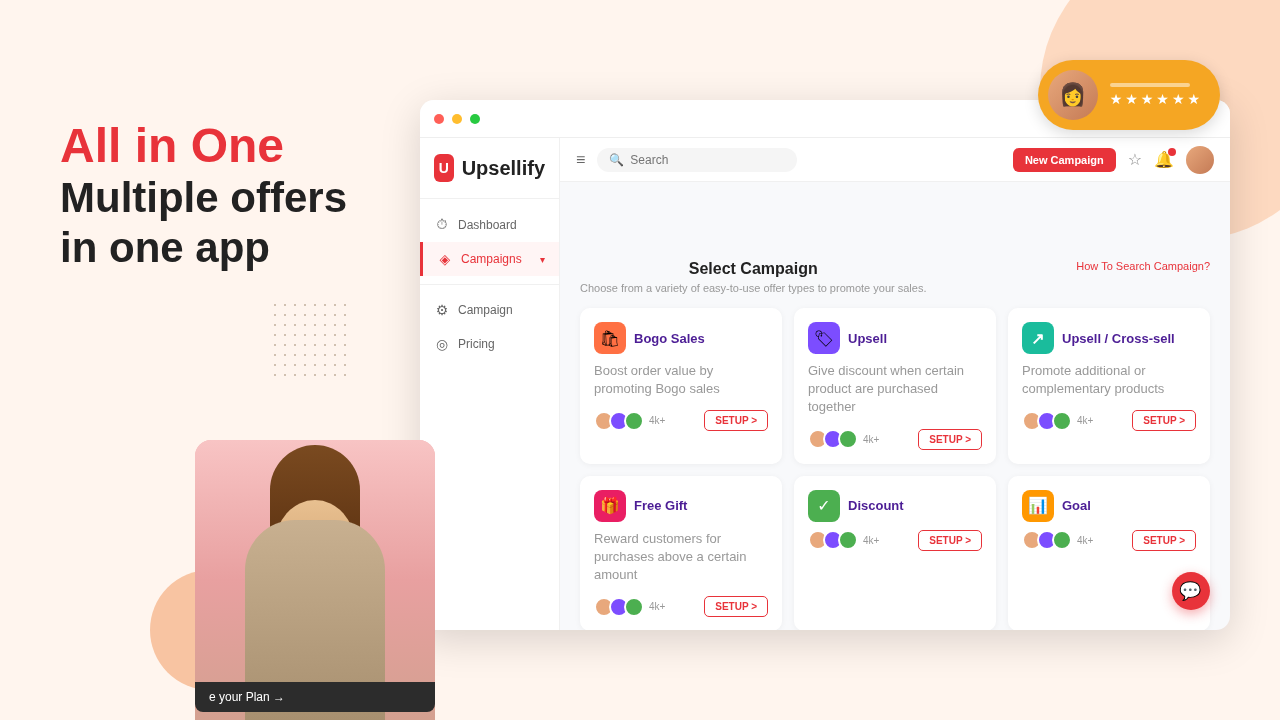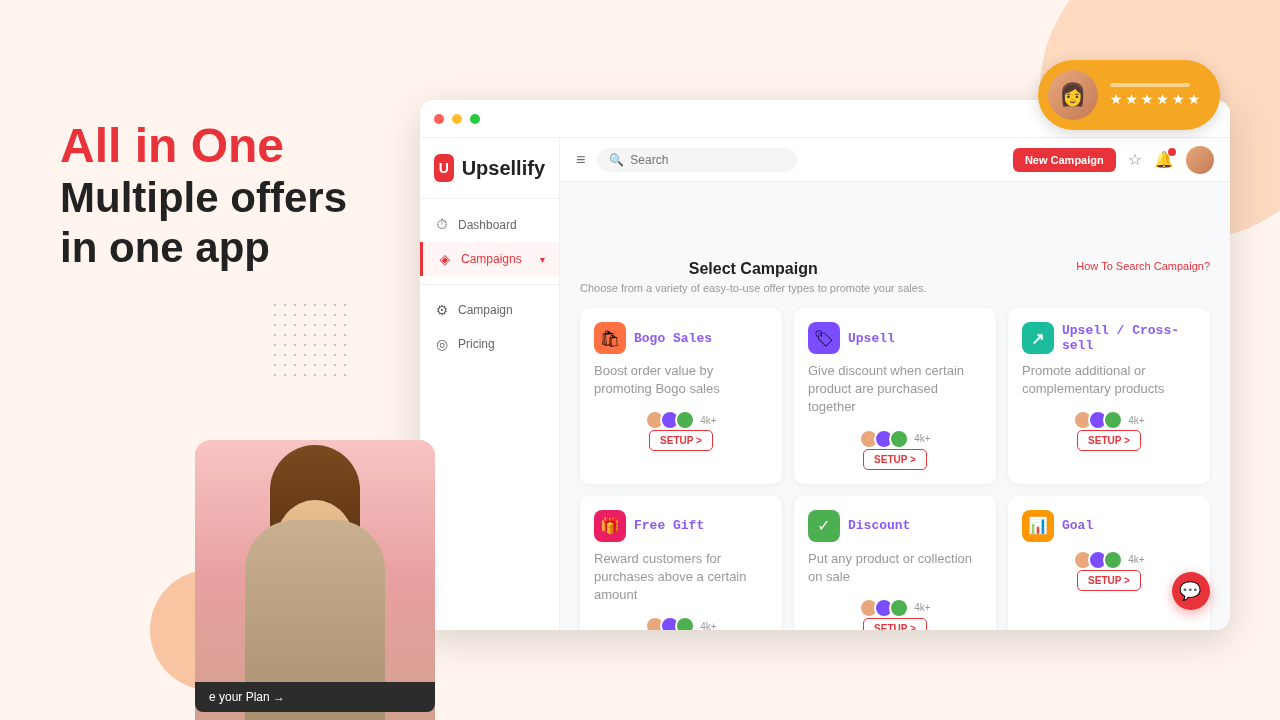--- a/index.html
+++ b/index.html
@@ -437,35 +437,33 @@
     .icon-orange { background: #ff7043; }
     .icon-purple { background: #7c4dff; }
     .icon-teal { background: #1abc9c; }
     .icon-pink { background: #e91e63; }
     .icon-green { background: #4caf50; }
     .icon-amber { background: #ff9800; }
 
     .card-title {
       font-size: 13px;
       font-weight: 700;
-      color: #8b5cf6;
-      font-family: Liberation Mono, monospace;
+      color: #4c1d95;
     }
     .card-desc {
       font-size: 13px;
       color: #999;
       line-height: 1.4;
       margin-bottom: 12px;
       min-height: 32px;
     }
     .card-footer {
       display: flex;
       align-items: center;
       justify-content: space-between;
-      flex-direction: column;
     }
     .user-avatars {
       display: flex;
       align-items: center;
     }
     .mini-avatar {
       width: 20px;
       height: 20px;
       border-radius: 50%;
       border: 2px solid white;
@@ -690,21 +688,20 @@
               </div>
               <button class="setup-btn">SETUP &gt;</button>
             </div>
           </div>
 
           <div class="campaign-card">
             <div class="card-header">
               <div class="card-icon icon-green" style="color:white;">✓</div>
               <span class="card-title">Discount</span>
             </div>
-            <div class="card-desc">Put any product or collection on sale</div>
             <div class="card-footer">
               <div class="user-avatars">
                 <div class="mini-avatar"></div>
                 <div class="mini-avatar"></div>
                 <div class="mini-avatar"></div>
                 <span class="avatar-count">4k+</span>
               </div>
               <button class="setup-btn">SETUP &gt;</button>
             </div>
           </div>

